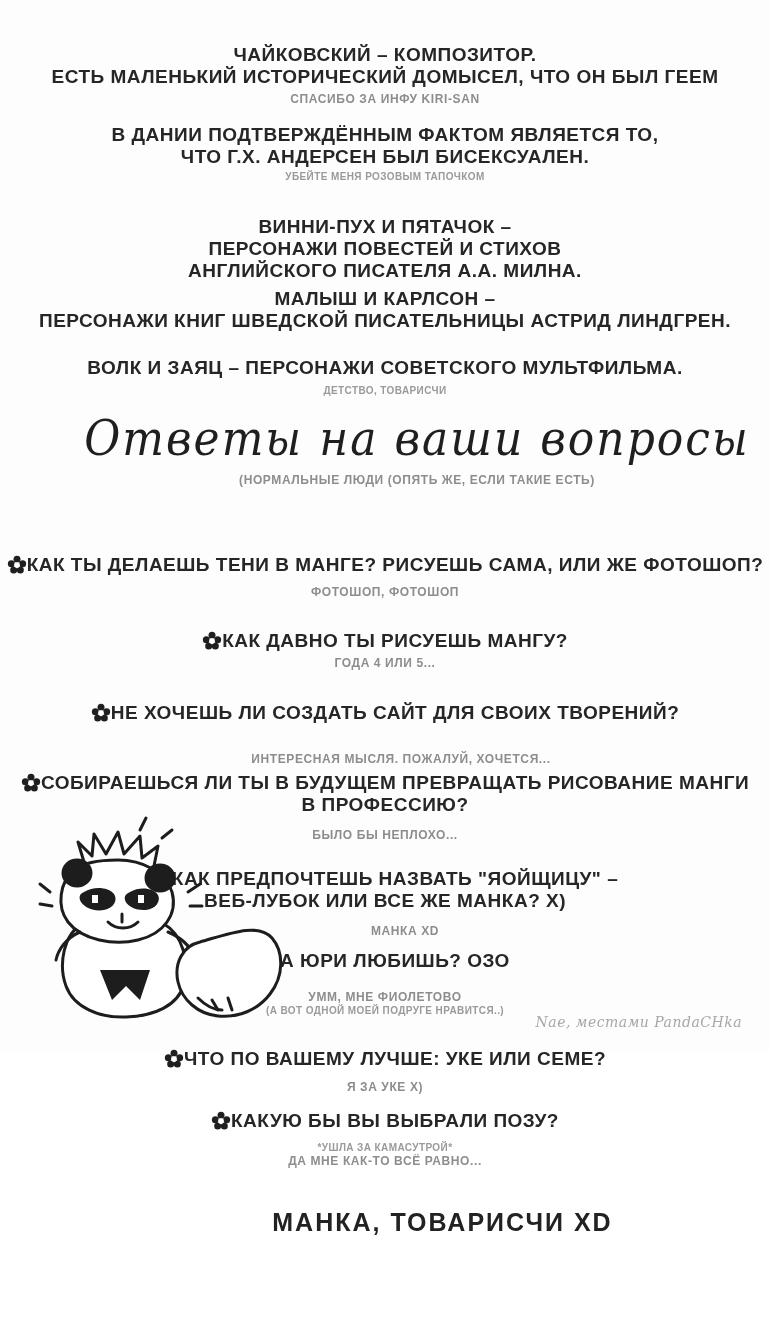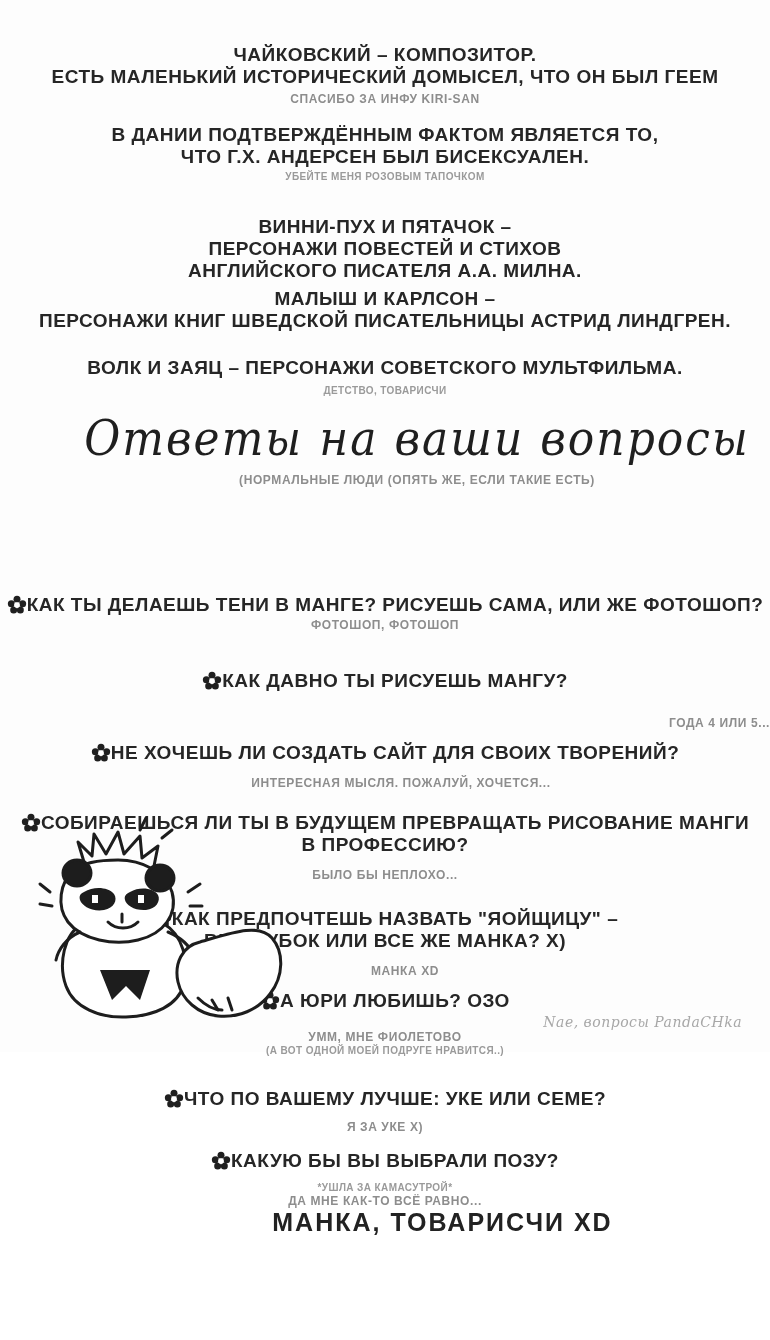--- a/index.html
+++ b/index.html
@@ -67,21 +67,20 @@
     color: #1f1f1f;
     text-transform: none;
     transform: scaleY(1.12);
   }
 
   
   .qrow {
     display: flex;
     align-items: flex-start;
     justify-content: center;
-    margin-top: 40px;
   }
   .flower {
     display: inline-block;
     width: 20px;
     height: 20px;
     flex: 0 0 20px;
     position: relative;
     top: 1px;
   }
   .qtext {
@@ -163,59 +162,59 @@
               <circle cx="5.2" cy="10.5" r="4.2"></circle>
               <circle cx="18.8" cy="10.5" r="4.2"></circle>
               <circle cx="8" cy="18" r="4.2"></circle>
               <circle cx="16" cy="18" r="4.2"></circle>
               <circle cx="12" cy="12" r="3.4" fill="#fff"></circle>
             </g>
           </svg>
       </span>
       <span class="tline big qtext">КАК ТЫ ДЕЛАЕШЬ ТЕНИ В МАНГЕ? РИСУЕШЬ САМА, ИЛИ ЖЕ ФОТОШОП?</span>
     </div>
-    <div class="tline small" style="margin-top:2px;">ФОТОШОП, ФОТОШОП</div>
+    <div class="tline small" style="margin-top:9px;">ФОТОШОП, ФОТОШОП</div>
   </div>
 
   <div class="block" style="top:630px;">
     <div class="qrow">
       <span class="flower">
         <svg viewBox="0 0 24 24" width="20" height="20">
             <g fill="#1f1f1f">
               <circle cx="12" cy="5.2" r="4.2"></circle>
               <circle cx="5.2" cy="10.5" r="4.2"></circle>
               <circle cx="18.8" cy="10.5" r="4.2"></circle>
               <circle cx="8" cy="18" r="4.2"></circle>
               <circle cx="16" cy="18" r="4.2"></circle>
               <circle cx="12" cy="12" r="3.4" fill="#fff"></circle>
             </g>
           </svg>
       </span>
       <span class="tline big qtext">КАК ДАВНО ТЫ РИСУЕШЬ МАНГУ?</span>
     </div>
-    <div class="tline small" style="margin-top:24px;text-align:right;">ГОДА 4 ИЛИ 5...</div>
+    <div class="tline small" style="margin-top:4px;">ГОДА 4 ИЛИ 5...</div>
   </div>
 
   <div class="block" style="top:702px;">
     <div class="qrow">
       <span class="flower">
         <svg viewBox="0 0 24 24" width="20" height="20">
             <g fill="#1f1f1f">
               <circle cx="12" cy="5.2" r="4.2"></circle>
               <circle cx="5.2" cy="10.5" r="4.2"></circle>
               <circle cx="18.8" cy="10.5" r="4.2"></circle>
               <circle cx="8" cy="18" r="4.2"></circle>
               <circle cx="16" cy="18" r="4.2"></circle>
               <circle cx="12" cy="12" r="3.4" fill="#fff"></circle>
             </g>
           </svg>
       </span>
       <span class="tline big qtext">НЕ ХОЧЕШЬ ЛИ СОЗДАТЬ САЙТ ДЛЯ СВОИХ ТВОРЕНИЙ?</span>
     </div>
-    <div class="tline small" style="margin-top:12px;padding-left:32px;">ИНТЕРЕСНАЯ МЫСЛЯ. ПОЖАЛУЙ, ХОЧЕТСЯ...</div>
+    <div class="tline small" style="margin-top:28px;padding-left:32px;">ИНТЕРЕСНАЯ МЫСЛЯ. ПОЖАЛУЙ, ХОЧЕТСЯ...</div>
   </div>
 
   <div class="block" style="top:772px;">
     <div class="qrow">
       <span class="flower">
         <svg viewBox="0 0 24 24" width="20" height="20">
             <g fill="#1f1f1f">
               <circle cx="12" cy="5.2" r="4.2"></circle>
               <circle cx="5.2" cy="10.5" r="4.2"></circle>
               <circle cx="18.8" cy="10.5" r="4.2"></circle>
@@ -349,15 +348,15 @@
         <path d="M28 118 L18 110"></path>
         <path d="M30 132 L18 130"></path>
         <path d="M166 118 L178 110"></path>
         <path d="M168 132 L180 132"></path>
         <path d="M118 56 L124 44"></path>
         <path d="M140 64 L150 56"></path>
       </g>
     </svg>
   </div>
 
-  <div class="sig">Nае, вопросы PandaCHka</div>
+  <div class="sig">Nае, местами PandaCHka</div>
 
 </div>
 
 </body></html>

